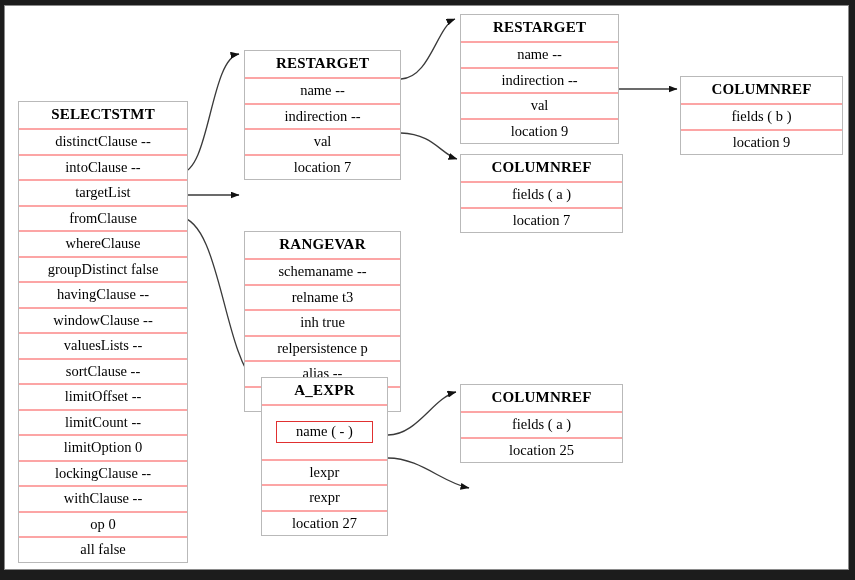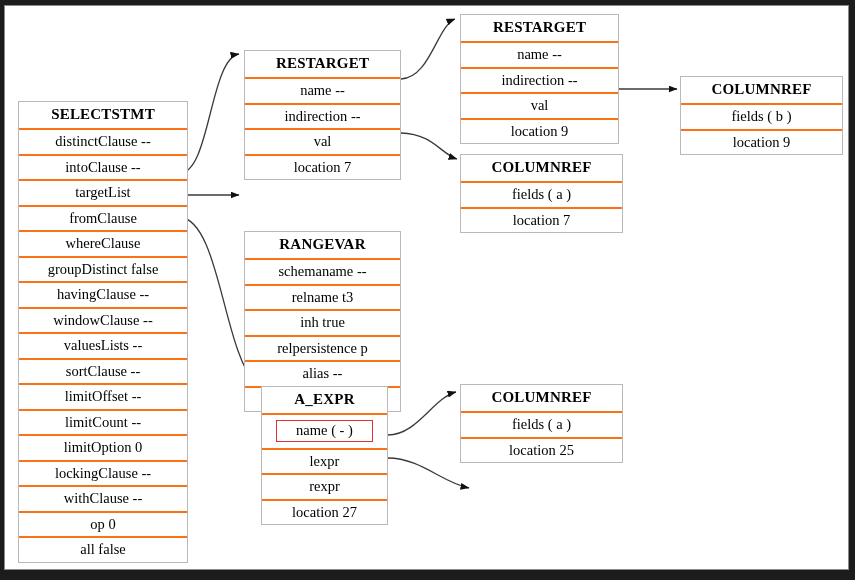--- a/index.html
+++ b/index.html
@@ -25,21 +25,21 @@
     pointer-events:none;
   }
   .node{
     position:absolute;
     border:1px solid #b9b9b9;
     background:#a3a3a3;
     box-sizing:border-box;
     z-index:2;
   }
   .cell{
-    border-top:2px solid #f97316;
+    border-top:2px solid #fca5a5;
     background:#ffffff;
     text-align:center;
     color:#000000;
     font-size:14.5px;
     line-height:1;
     padding:4px 6px 5px 6px;
     white-space:nowrap;
     box-sizing:border-box;
     position:relative;
   }
@@ -49,21 +49,21 @@
     font-size:15px;
     letter-spacing:0.2px;
     padding-top:5px;
     padding-bottom:6px;
   }
   .cell.hl{ padding:3px 6px 4px 6px; }
   .hlbox{
     display:block;
     border:1.5px solid #e03030;
     padding:2px 2px 3px 2px;
-    margin:2px 8px;
+    margin:12px 8px;
     box-sizing:border-box;
   }
 </style>
 </head>
 <body>
 
 <div id="frame">
 
   <svg id="edges" viewBox="0 0 845 565">
     <defs>
@@ -144,21 +144,21 @@
   <div class="node" id="n-rangevar" style="left:239px; top:184px; width:157px;margin-top:41px;">
     <div class="cell title first">RANGEVAR</div>
     <div class="cell">schemaname --</div>
     <div class="cell">relname t3</div>
     <div class="cell">inh true</div>
     <div class="cell">relpersistence p</div>
     <div class="cell">alias --</div>
     <div class="cell">location 16</div>
   </div>
 
-  <div class="node" id="n-aexpr" style="left:256px; top:380px; width:127px;">
+  <div class="node" id="n-aexpr" style="left:256px; top:371px; width:127px;">
     <div class="cell title first">A_EXPR</div>
     <div class="cell hl">
       <span class="hlbox">name ( - )</span>
     </div>
     <div class="cell">lexpr</div>
     <div class="cell">rexpr</div>
     <div class="cell">location 27</div>
   </div>
 
   <div class="node" id="n-colref-a25" style="left:455px; top:378px; width:163px;">

